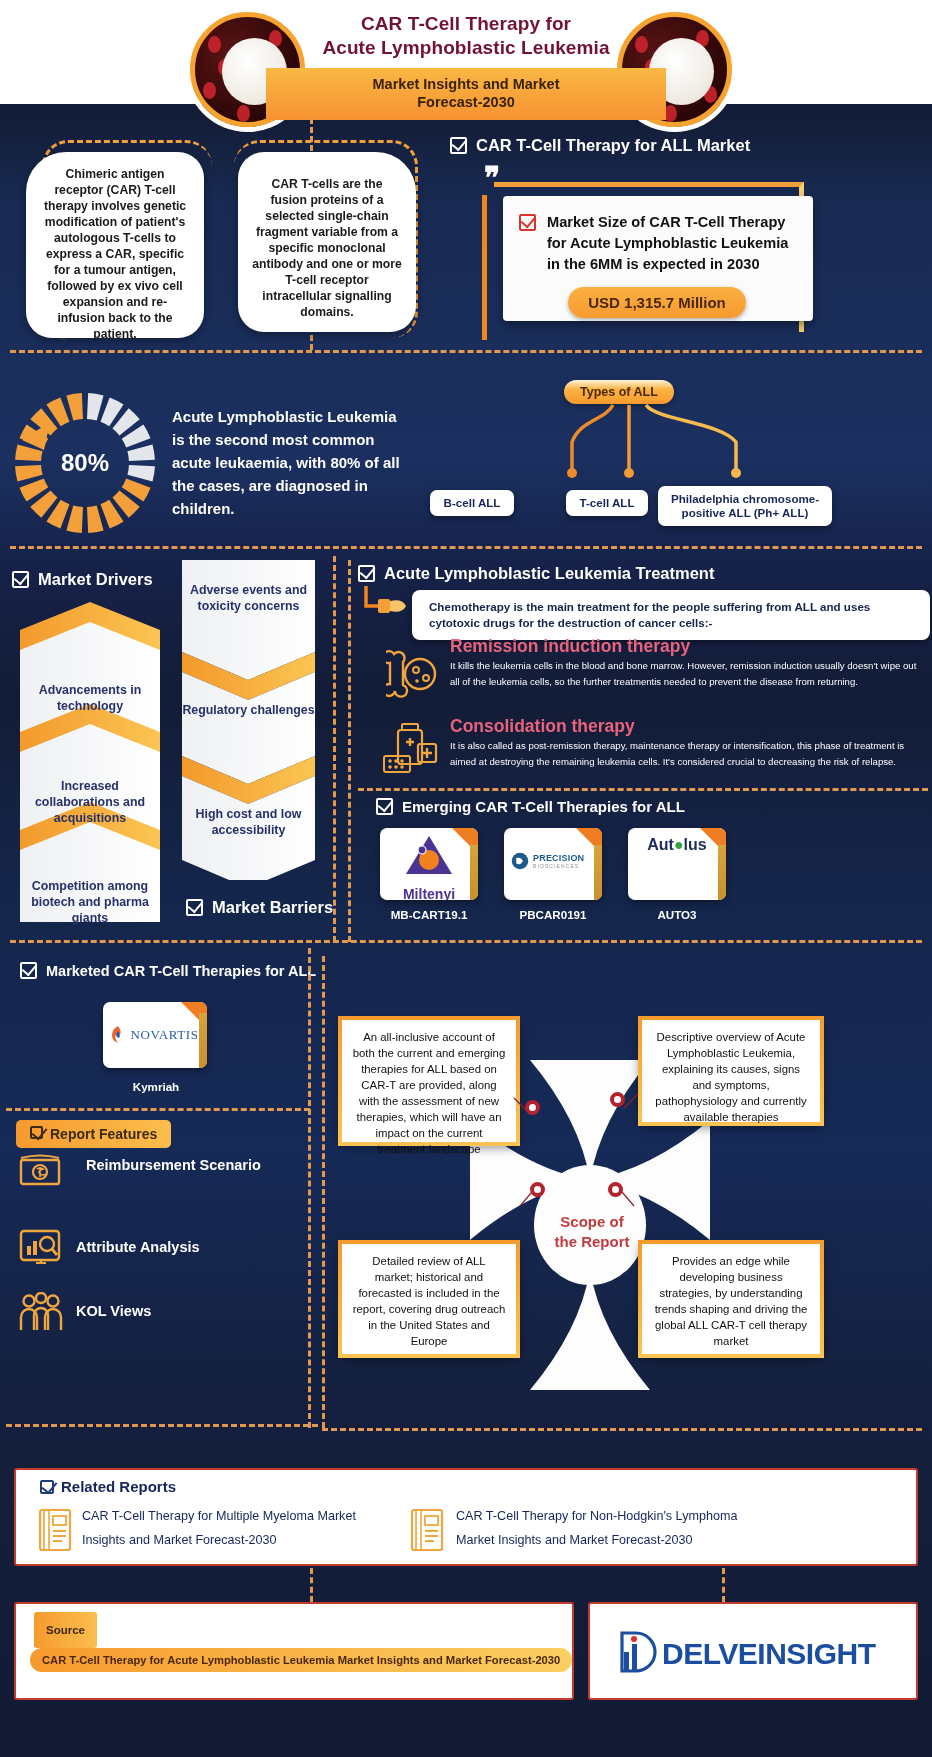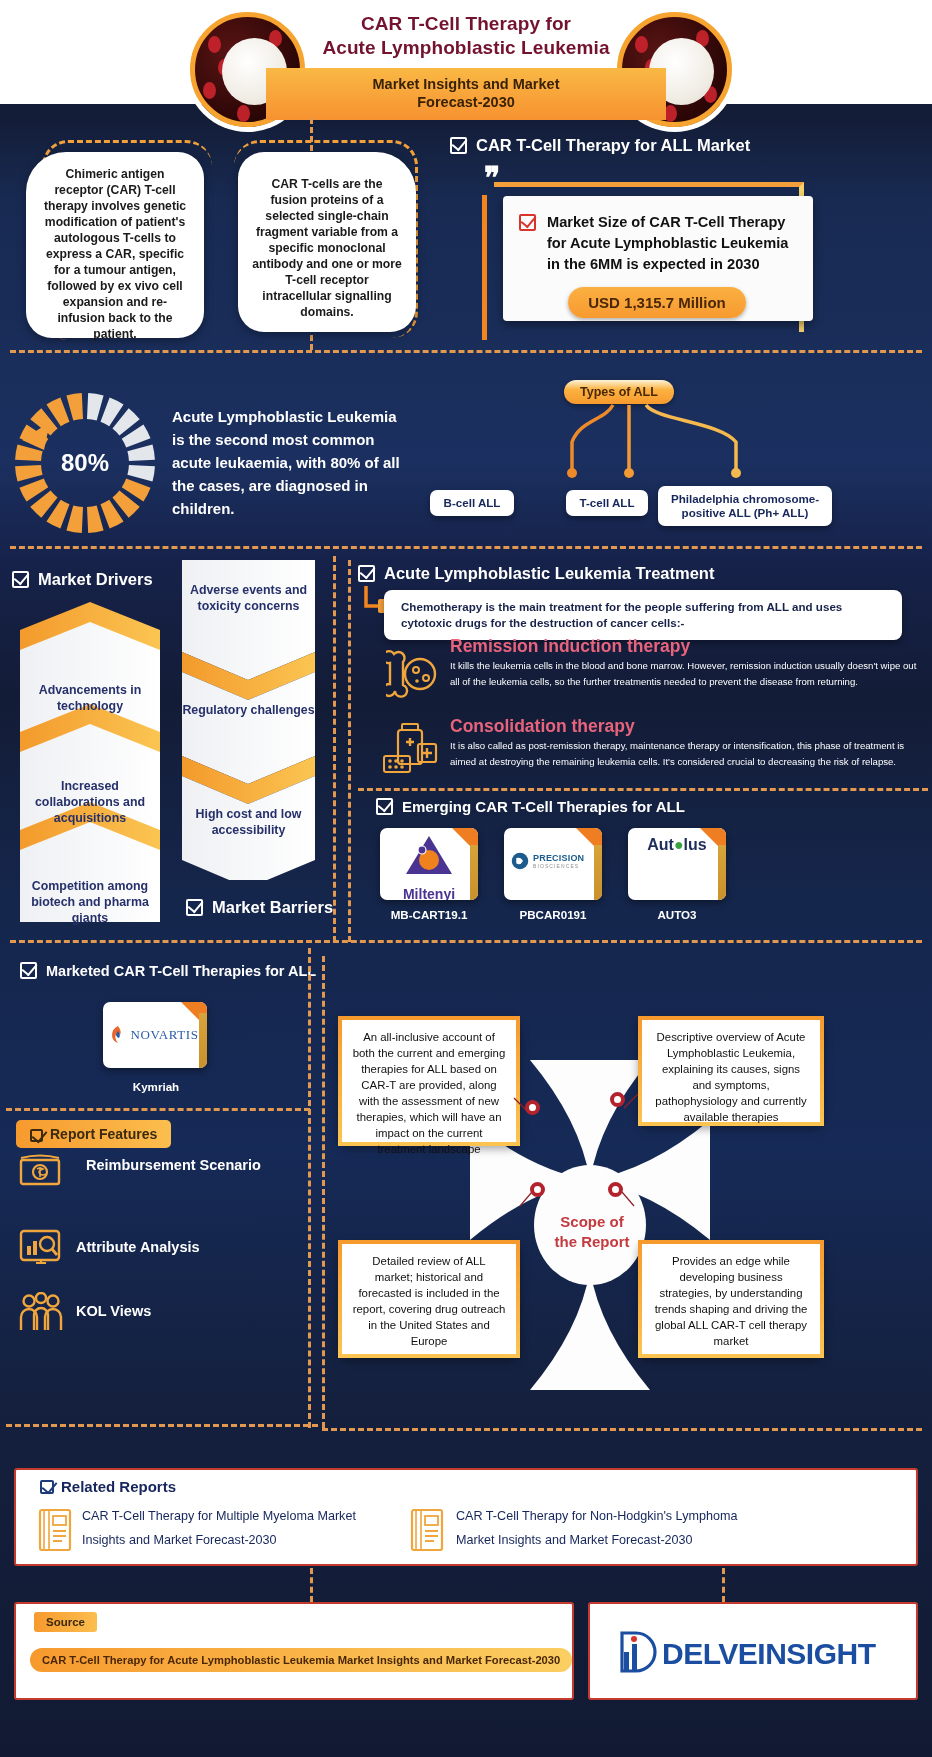--- a/index.html
+++ b/index.html
@@ -75,37 +75,37 @@
   .th-title{color:#e8637c;font-size:17.5px;font-weight:bold;}
   .th-body{color:#ffffff;font-size:9.6px;line-height:15.5px;}
 
   
   .logocard{position:absolute;width:98px;height:72px;background:#fff;border-radius:7px;box-shadow:0 3px 7px rgba(0,0,0,.4);overflow:hidden;}
   .logocard::before{content:"";position:absolute;right:0;top:0;border-width:0 26px 26px 0;border-style:solid;border-color:transparent #ef7e23 transparent transparent;}
   .logocard::after{content:"";position:absolute;right:-1px;bottom:-1px;width:9px;height:56px;background:linear-gradient(180deg,#d8a33a,#c9902c);}
   .logolbl{position:absolute;color:#fff;font-size:11.6px;font-weight:bold;text-align:center;}
 
   
-  .rf-tag{position:absolute;background:linear-gradient(90deg,#f79a2e,#fbbe4e);color:#3b2a10;font-size:14px;font-weight:bold;padding:6px 14px;border-radius:5px;display:flex;align-items:flex-end;gap:7px;}
+  .rf-tag{position:absolute;background:linear-gradient(90deg,#f79a2e,#fbbe4e);color:#3b2a10;font-size:14px;font-weight:bold;padding:6px 14px;border-radius:5px;display:flex;align-items:flex-start;gap:7px;}
   .rf-item{position:absolute;color:#fff;font-size:14.5px;font-weight:bold;line-height:19px;}
 
   
   .scopebox{position:absolute;background:#fff;border:4px solid;border-image:linear-gradient(180deg,#f79a2e,#fbc451) 1;border-radius:10px;
      padding:9px 10px;color:#101010;font-size:11.4px;line-height:16px;text-align:center;box-shadow:0 3px 8px rgba(0,0,0,.35);margin-top:40px;}
   .scope-center{position:absolute;color:#c33a3f;font-size:15px;font-weight:bold;text-align:center;line-height:20px;}
   .scope-node{position:absolute;width:15px;height:15px;border-radius:50%;border:4px solid #b3232d;background:#fff;}
 
   
   .relbox{position:absolute;background:#fff;border:2px solid #c23b2e;border-radius:3px;}
   .rel-title{position:absolute;color:#16265c;font-size:15px;font-weight:bold;display:flex;gap:7px;align-items:center;}
   .rel-item{position:absolute;color:#16265c;font-size:12.6px;line-height:24px;}
 
   
   .srcbox{position:absolute;background:#fff;border:2px solid #c23b2e;border-radius:3px;}
-  .src-tag{position:absolute;background:linear-gradient(90deg,#f79a2e,#fbbe4e);color:#3b2a10;font-size:11.5px;font-weight:bold;padding:4px 12px;border-radius:3px;}
+  .src-tag{position:absolute;background:linear-gradient(90deg,#f79a2e,#fbbe4e);color:#3b2a10;font-size:11.5px;font-weight:bold;padding:12px 12px;border-radius:3px;}
   .src-pill{position:absolute;background:linear-gradient(90deg,#f79a2e,#fbcf63);color:#4a2708;font-size:11.2px;font-weight:bold;padding:6px 12px;border-radius:14px;white-space:nowrap;}
   .brand{position:absolute;font-size:30px;font-weight:bold;letter-spacing:-.5px;} .brand .rest{color:#1b4ea0;}
 </style>
 </head>
 <body>
 
 <div class="page">
 
   <div class="header-wrap">
     <div class="header-white"></div>
@@ -279,21 +279,21 @@
     <span class="chk"></span>
     <span>Acute Lymphoblastic Leukemia Treatment</span>
   </div>
 
   <svg style="position:absolute;left:362px;top:586px;" width="60" height="34">
     <path d="M4 0 L4 20 L18 20" stroke="#f3851f" stroke-width="3.5" fill="none"></path>
     <rect x="16" y="13" width="12" height="14" rx="2" fill="#f3a03a"></rect>
     <path d="M28 15 q12 -3 16 5 q-4 8 -16 5 z" fill="#f7c46a"></path>
   </svg>
 
-  <div class="callout" style="left:384px;top:590px;width:518px;padding-left:17px;">Chemotherapy is the main treatment for the people suffering from ALL and uses cytotoxic drugs for the destruction of cancer cells:-</div>
+  <div class="callout" style="left:412px;top:590px;width:518px;padding-left:17px;">Chemotherapy is the main treatment for the people suffering from ALL and uses cytotoxic drugs for the destruction of cancer cells:-</div>
 
   <svg style="position:absolute;left:386px;top:646px;" width="56" height="56">
     <path d="M8 8 a6 6 0 1 0 -4 9 L4 38 a6 6 0 1 0 5 7 a6 6 0 1 0 8 -6 L17 16 a6 6 0 1 0 -9 -8 z" fill="none" stroke="#f0a63c" stroke-width="2.4"></path>
     <circle cx="34" cy="28" r="15" fill="none" stroke="#f0a63c" stroke-width="2.4"></circle>
     <circle cx="30" cy="24" r="3" fill="none" stroke="#f0a63c" stroke-width="2"></circle>
     <circle cx="40" cy="32" r="3" fill="none" stroke="#f0a63c" stroke-width="2"></circle>
     <circle cx="31" cy="35" r="1.8" fill="#f0a63c"></circle>
   </svg>
   <div class="th-title" style="position:absolute;left:450px;top:636px;">Remission induction therapy</div>
   <div class="th-body" style="position:absolute;left:450px;top:658px;width:470px;">It kills the leukemia cells in the blood and bone marrow. However, remission induction usually doesn't wipe out all of the leukemia cells, so the further treatmentis needed to prevent the disease from returning.</div>

